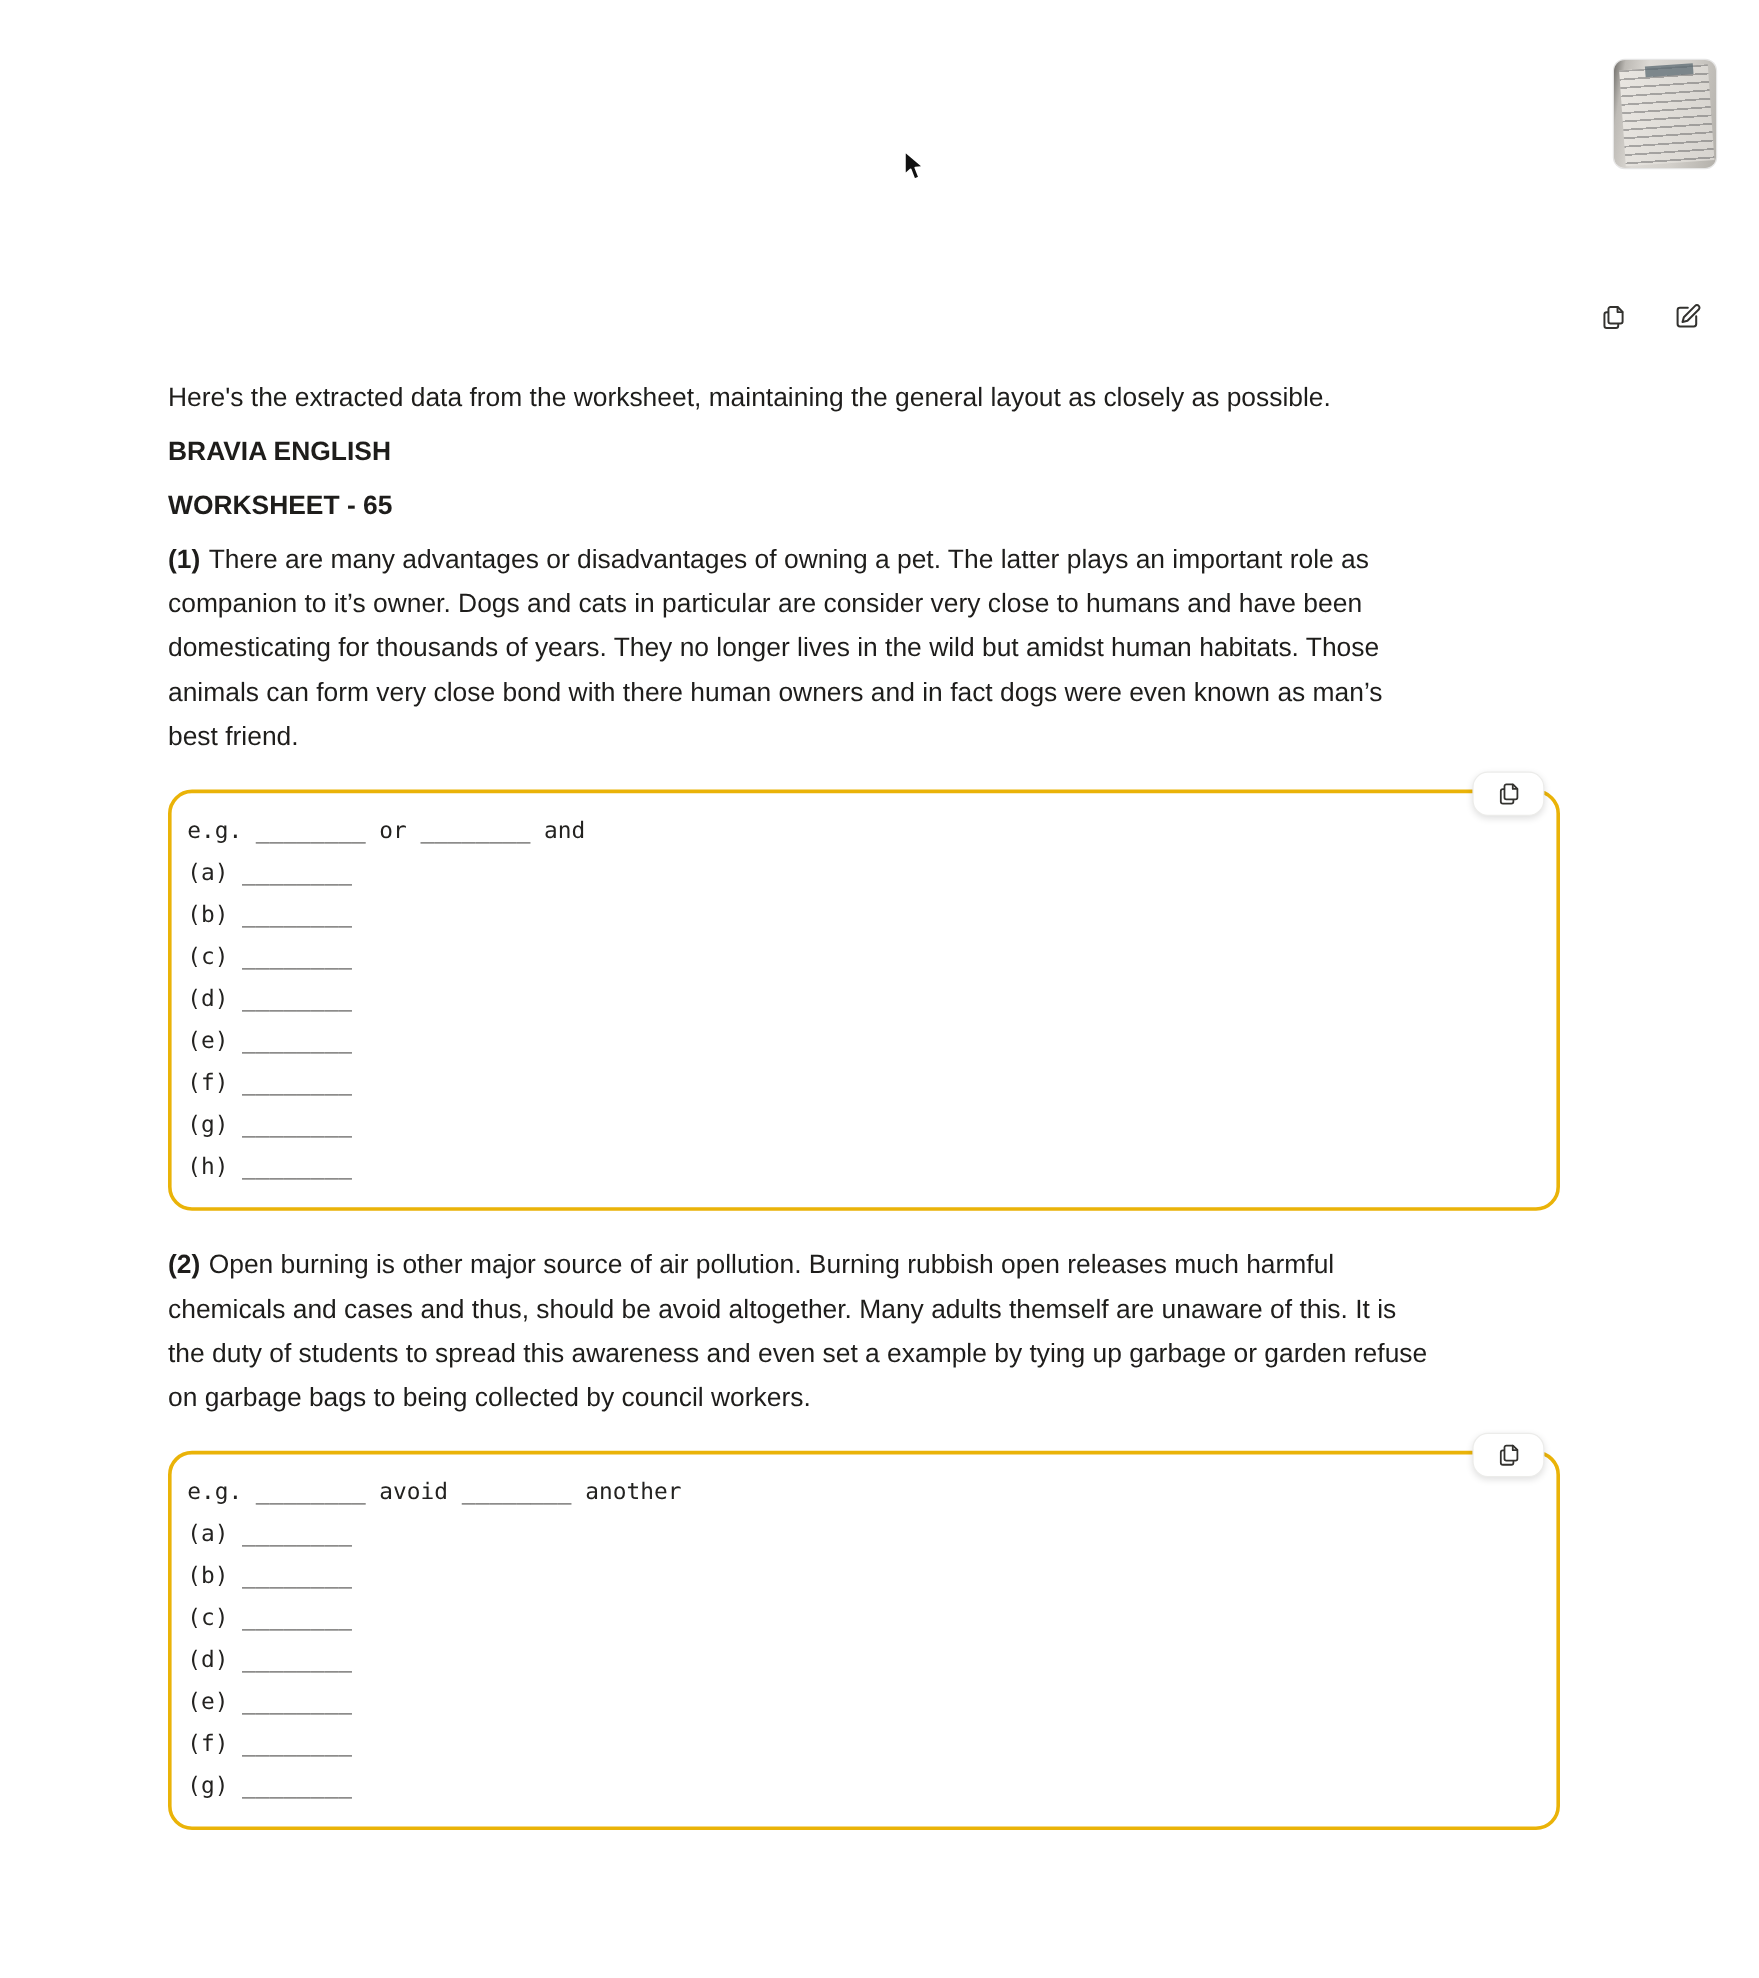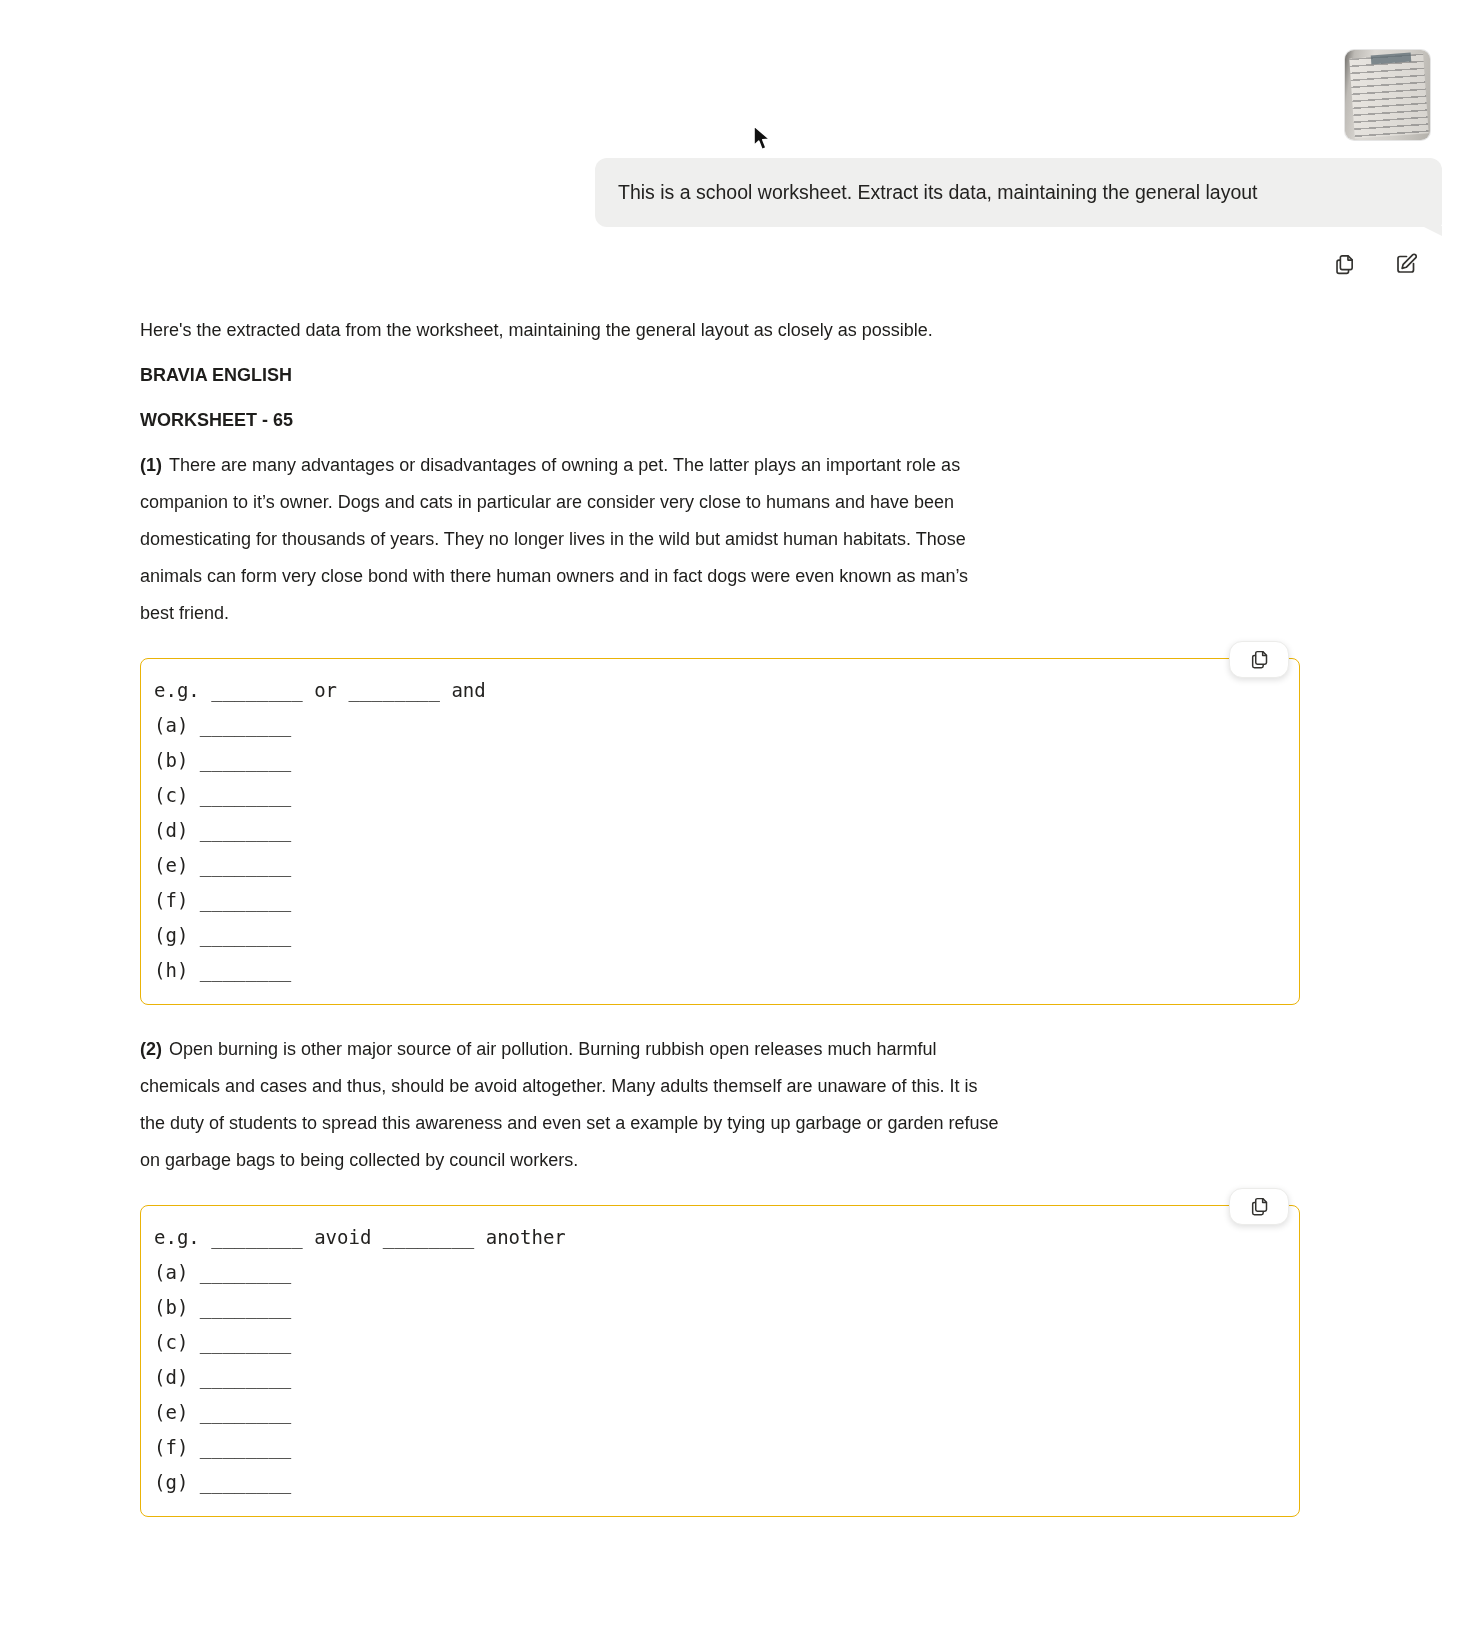--- a/index.html
+++ b/index.html
@@ -45,28 +45,28 @@
   }
   
   .msg-actions{position:absolute;left:1328px;top:248px;display:flex;gap:30px;}
   .icon-btn{
     width:32px;height:32px;border:none;background:transparent;padding:0;margin:0;
     display:flex;align-items:center;justify-content:center;cursor:pointer;color:#33322f;
   }
   .icon-btn svg{display:block;}
   
   .content{position:absolute;left:140px;top:312px;width:1160px;}
-  .content p{margin:0 0 8px 0;font-size:18px;line-height:37px;}
+  .content p{margin:0 0 8px 0;font-size:22px;line-height:37px;}
   .content p.spacer-after{margin-bottom:26px;}
   .content p.bold-line{font-weight:700;}
   .passage strong{font-weight:700;margin-right:7px;}
   .plines{white-space:pre-wrap;}
   
   .codewrap{
-    position:relative;margin:26px 0;border:1px solid #eab308;border-radius:8px;
+    position:relative;margin:26px 0;border:3px solid #eab308;border-radius:20px;
     padding:14px 16px 16px 13px;background:#ffffff;
   }
   .codewrap pre{
     margin:0;font-family:"DejaVu Sans Mono", monospace;
     font-size:19px;line-height:35px;color:#232220;white-space:pre;
   }
   .code-copy{
     position:absolute;top:-18px;right:10px;width:60px;height:37px;
     background:#ffffff;border:1px solid #ececea;border-radius:13px;
     box-shadow:0 2px 6px rgba(0,0,0,.13);
@@ -80,23 +80,20 @@
 
   <div class="thumb" title="worksheet-photo-thumbnail">
     <div class="paper"></div>
     <div class="hdr"></div>
   </div>
 
   <svg class="cursor" viewBox="0 0 26 30">
     <path d="M6 2 L6 21.5 L10.8 17.2 L14 25.5 L18 23.8 L14.8 15.7 L21.5 15.2 Z" fill="#111111" stroke="#ffffff" stroke-width="1.6" stroke-linejoin="round"></path>
   </svg>
 
-  <div class="bubble">
-    <span>This is a school worksheet. Extract its data, maintaining the general layout</span>
-  </div>
 
   <div class="msg-actions">
     <button class="icon-btn">
       <svg width="23" height="23" viewBox="0 0 24 24" fill="none" stroke="currentColor" stroke-width="1.7" stroke-linejoin="round" stroke-linecap="round">
         <path d="M7.5 7.5 H6.2 A2 2 0 0 0 4.2 9.5 V19.3 A2 2 0 0 0 6.2 21.3 H14.2 A2 2 0 0 0 16.2 19.3 V18.2"></path>
         <path fill="#ffffff" d="M9.5 3 H15.8 L20 7.2 V15.5 A1.8 1.8 0 0 1 18.2 17.3 H9.5 A1.8 1.8 0 0 1 7.7 15.5 V4.8 A1.8 1.8 0 0 1 9.5 3 Z"></path>
         <path d="M15.6 3.2 V7.4 H19.8"></path>
       </svg>
     </button>
     <button class="icon-btn">

